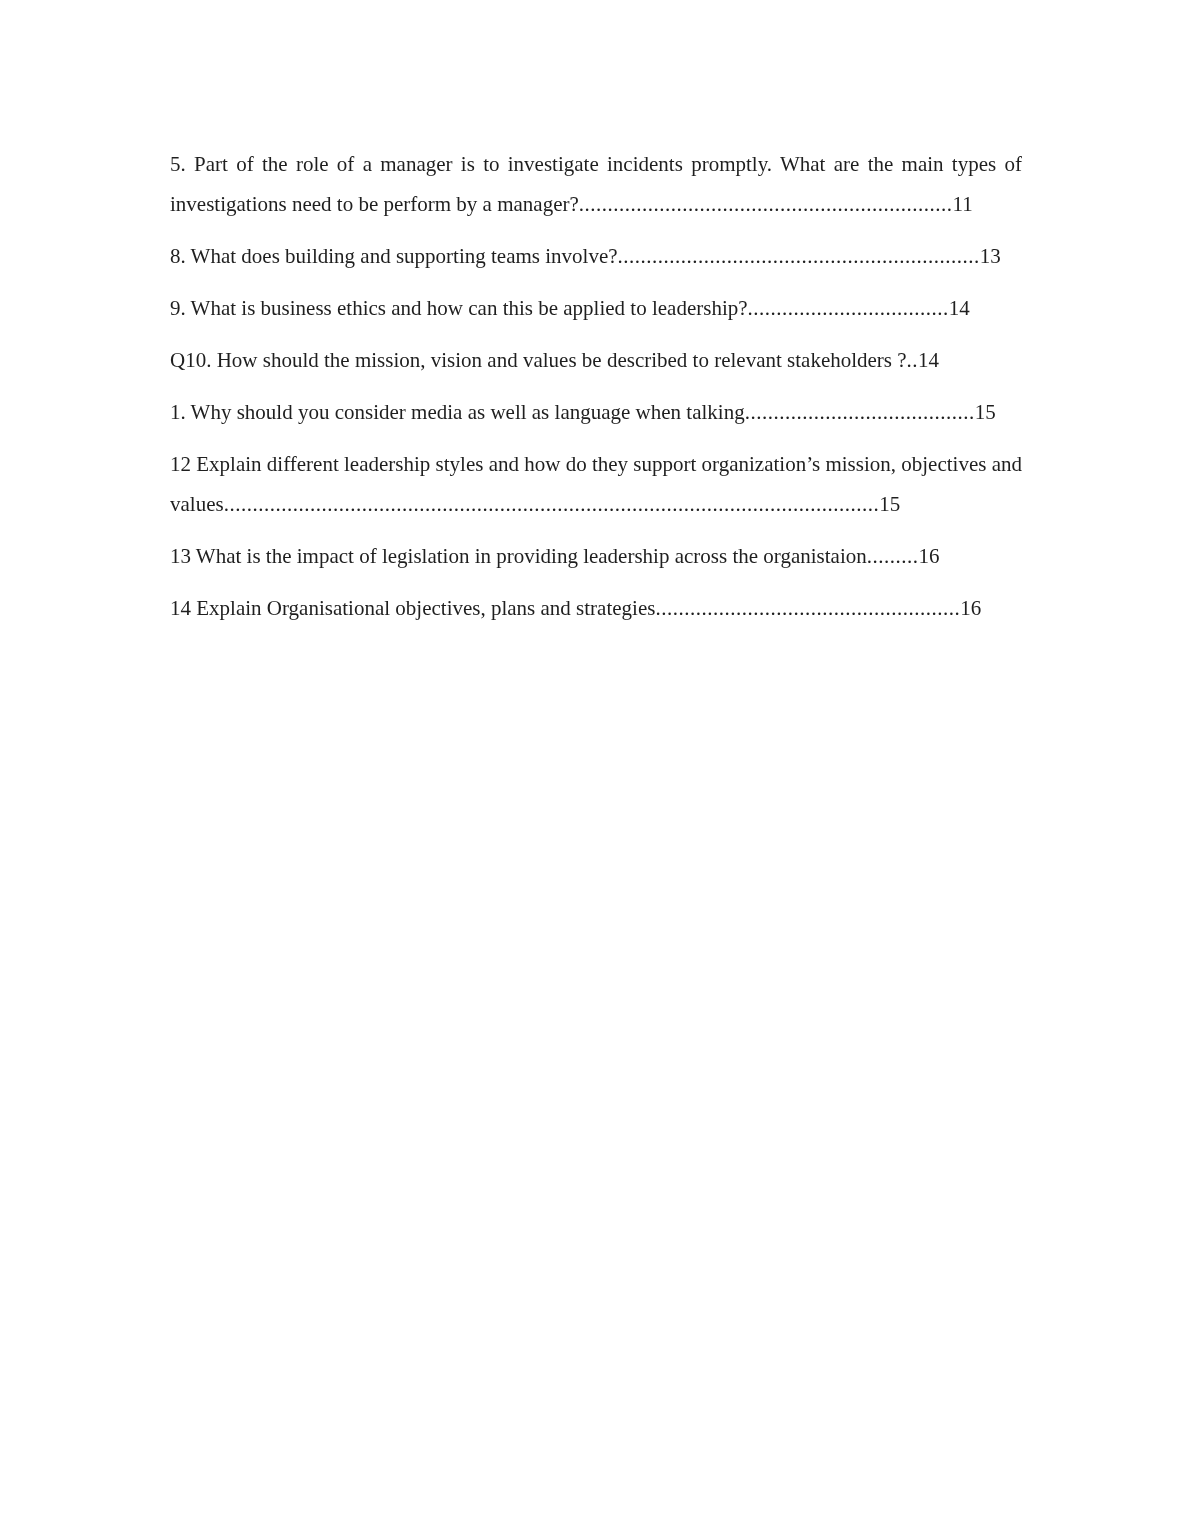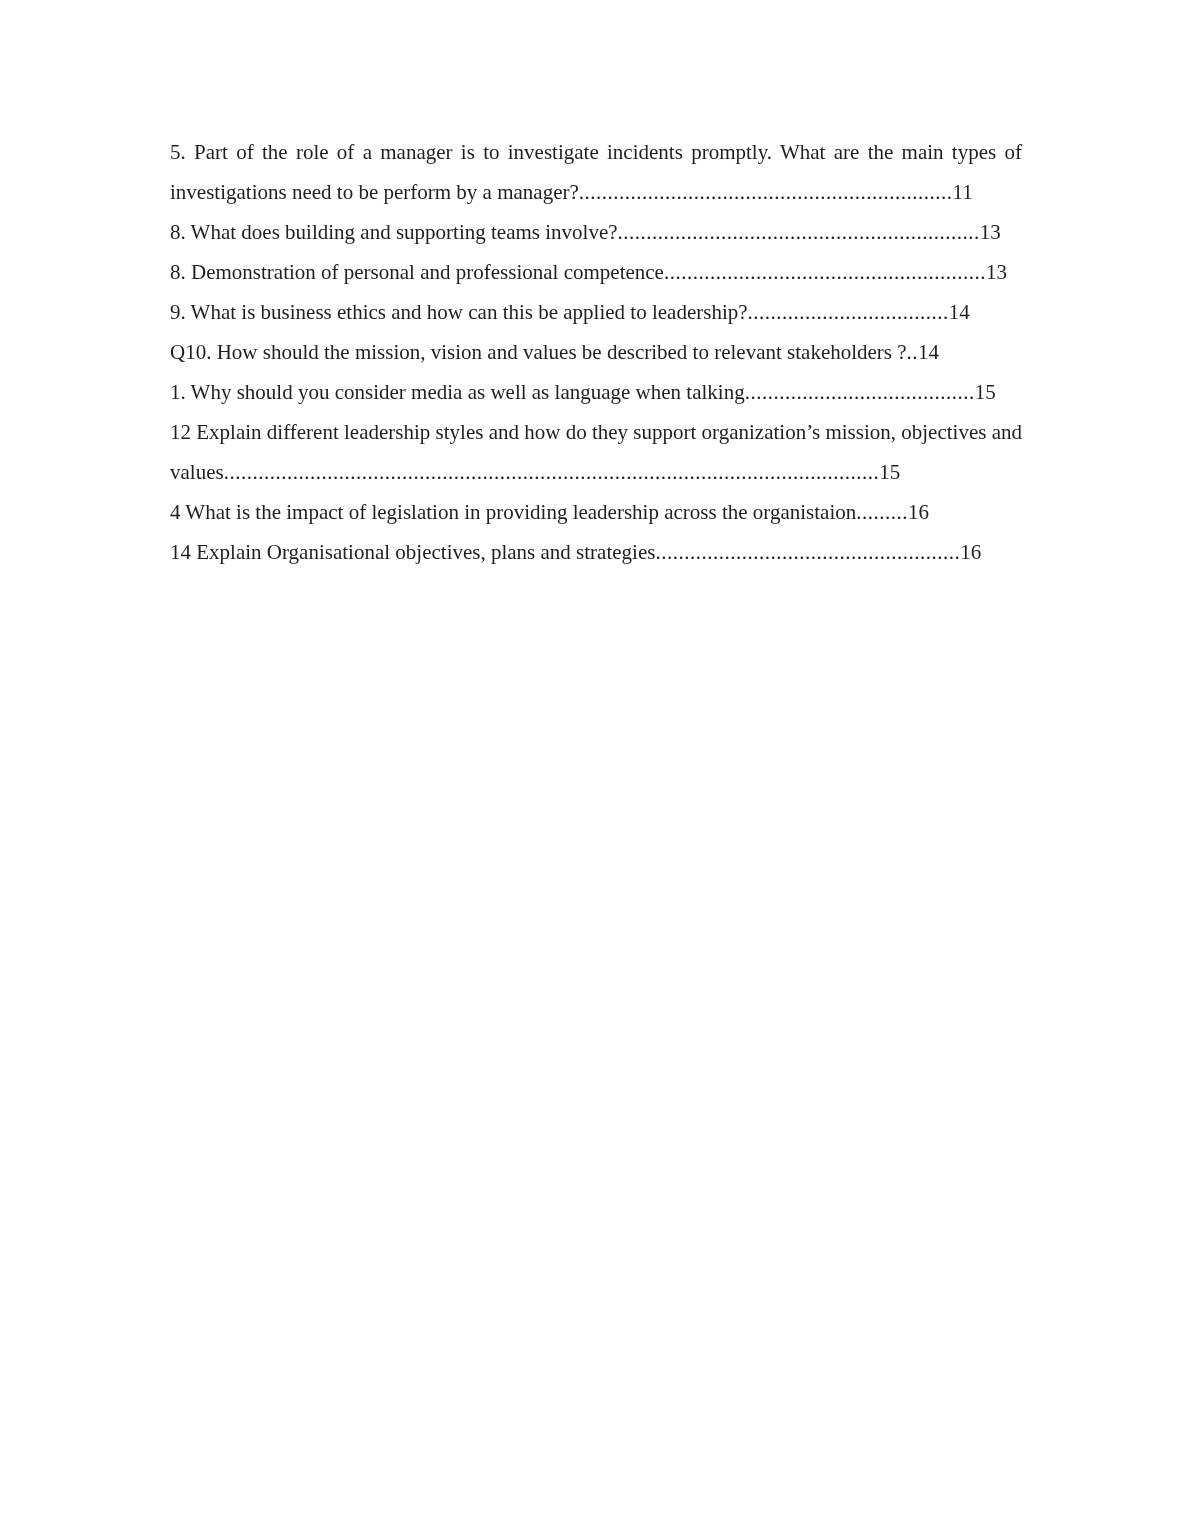--- a/index.html
+++ b/index.html
@@ -15,21 +15,21 @@
     background: #ffffff;
     box-sizing: border-box;
     padding: 132px 140px 0 140px;
     overflow: hidden;
     font-family: "Liberation Serif", "DejaVu Serif", serif;
     font-size: 21px;
     line-height: 40px;
     color: #1f1f1f;
   }
   .toc-entry {
-    margin: 0;
+    margin: 12px;
     text-align: justify;
     word-wrap: break-word;
   }
   .toc-entry.indent {
     margin-left: 30px;
     margin-right: 28px;
   }
   .toc-entry .dots {
     letter-spacing: 0.5px;
     white-space: nowrap;
@@ -38,29 +38,28 @@
 </head>
 <body>
 
 <div class="page">
 
   <p class="toc-entry indent"><span>5. Part of the role of a manager is to investigate incidents promptly. What are the main types of investigations need to be perform by a manager?</span><span class="dots">.................................................................</span><span>11</span></p>
 
 
   <p class="toc-entry indent"><span>8. What does building and supporting teams involve?</span><span class="dots">...............................................................</span><span>13</span></p>
 
-  <p class="toc-entry indent"><span>8. Demonstration of personal and professional competence</span><span class="dots">........................................................</span><span>13</span></p>
 
   <p class="toc-entry indent"><span>9. What is business ethics and how can this be applied to leadership?</span><span class="dots">...................................</span><span>14</span></p>
 
   <p class="toc-entry indent"><span>Q10. How should the mission, vision and values be described to relevant stakeholders ?</span><span class="dots">..</span><span>14</span></p>
 
   <p class="toc-entry indent"><span>1. Why should you consider media as well as language when talking</span><span class="dots">........................................</span><span>15</span></p>
 
   <p class="toc-entry indent"><span>12 Explain different leadership styles and how do they support organization’s mission, objectives and values</span><span class="dots">..................................................................................................................</span><span>15</span></p>
 
-  <p class="toc-entry indent"><span>4 What is the impact of legislation in providing leadership across the organistaion</span><span class="dots">.........</span><span>16</span></p>
+  <p class="toc-entry indent"><span>13 What is the impact of legislation in providing leadership across the organistaion</span><span class="dots">.........</span><span>16</span></p>
 
   <p class="toc-entry indent"><span>14 Explain Organisational objectives, plans and strategies</span><span class="dots">.....................................................</span><span>16</span></p>
 
 
 
 </div>
 
 </body></html>

